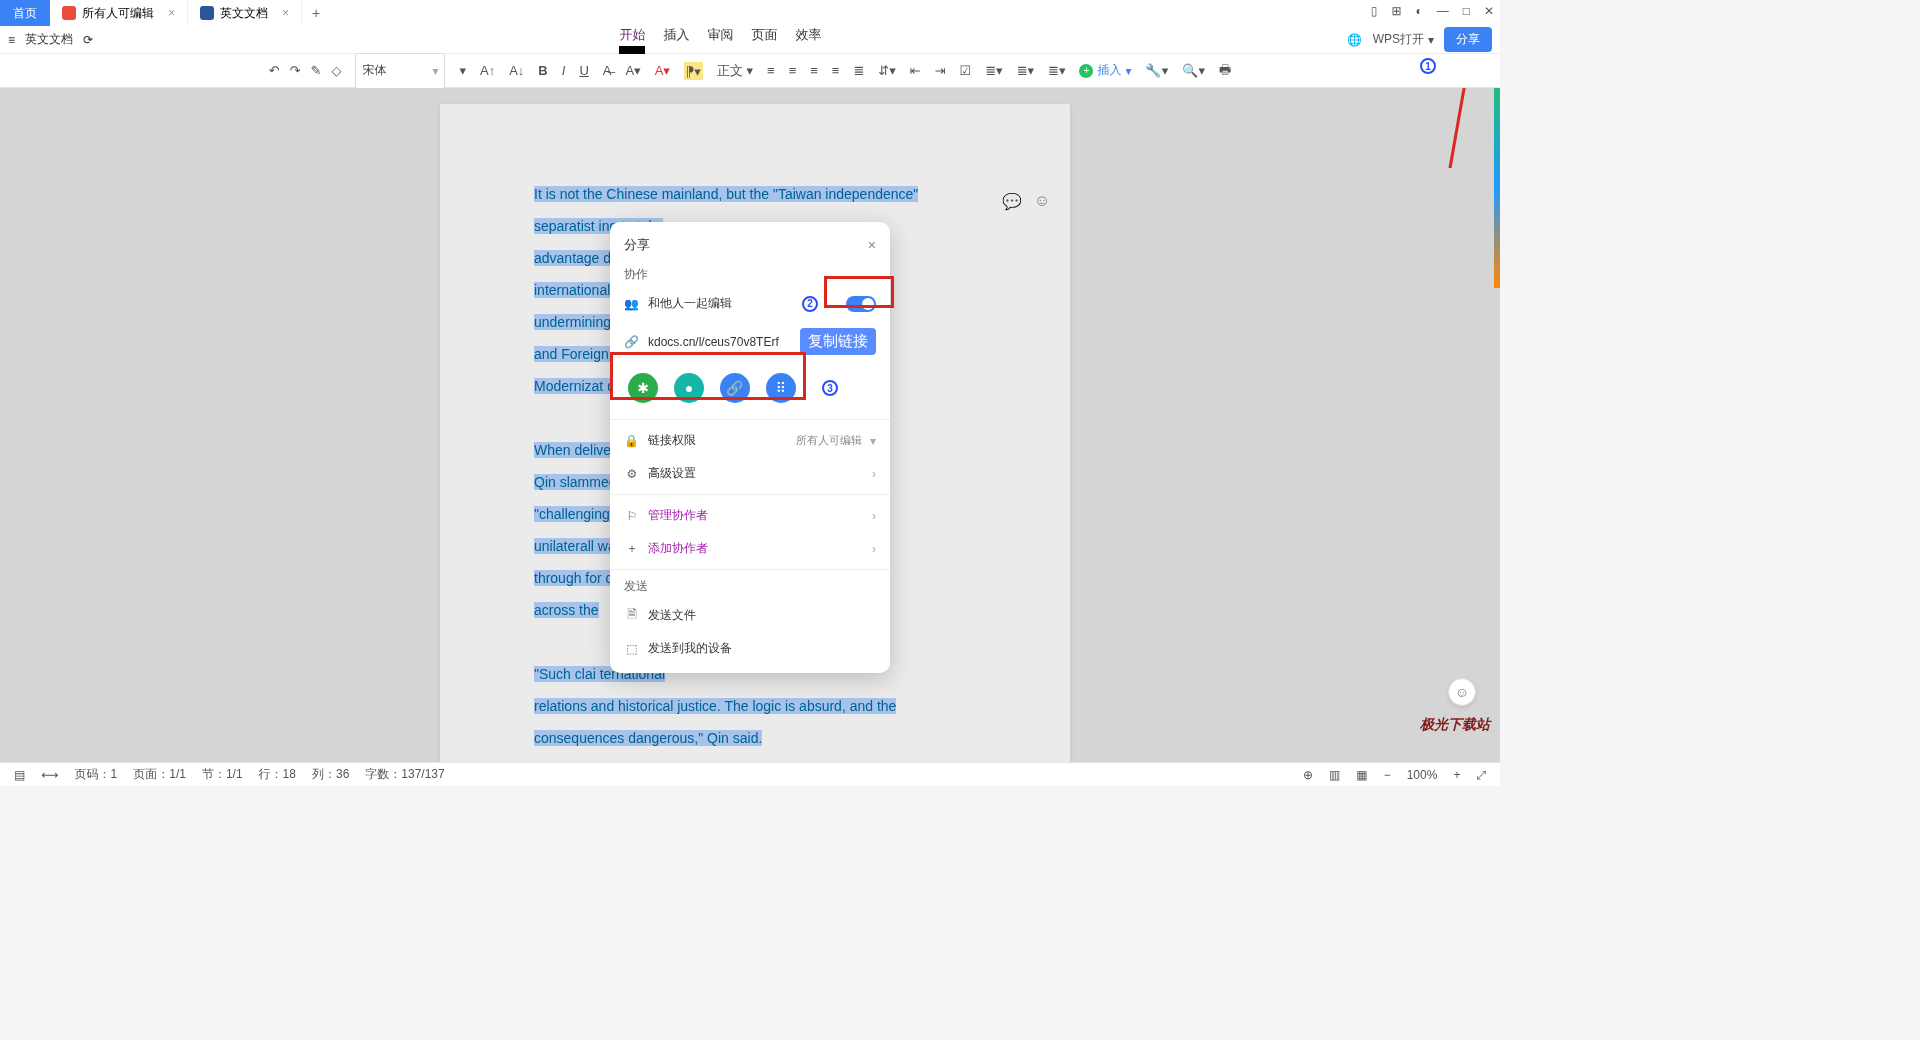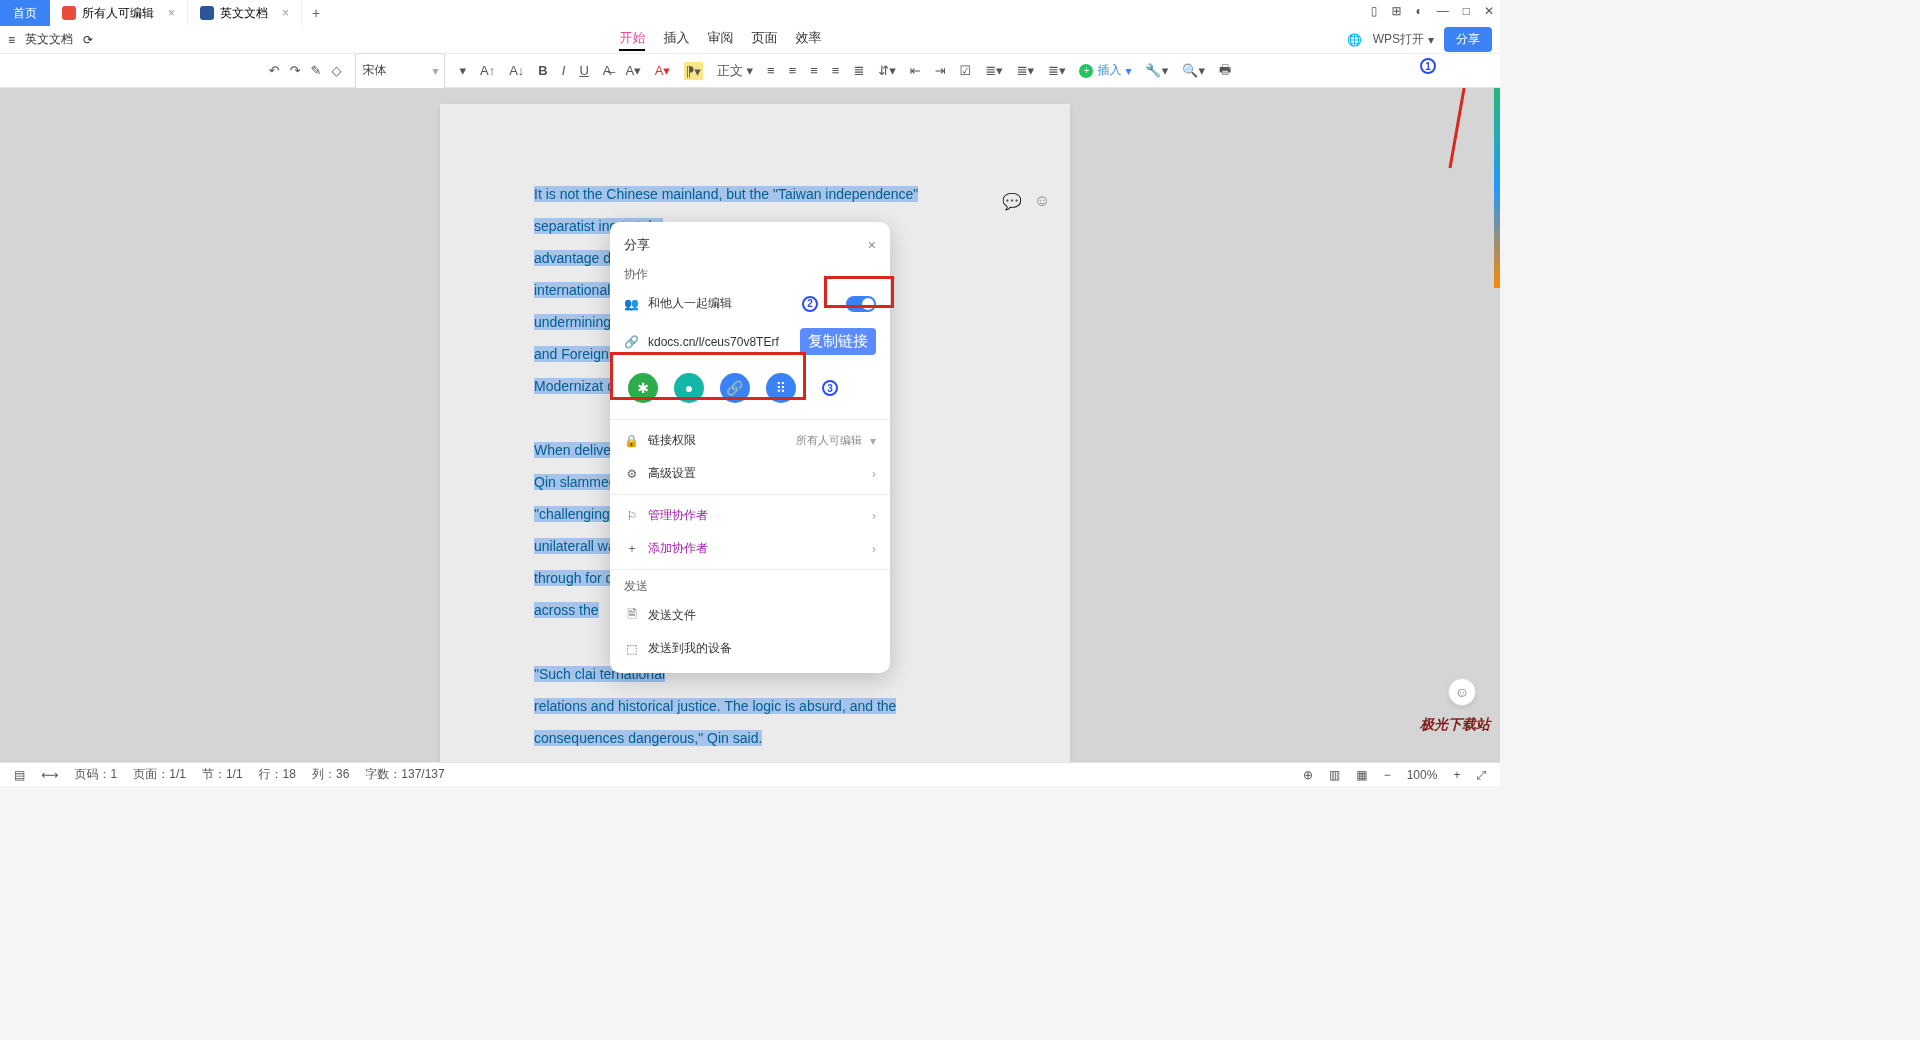--- a/index.html
+++ b/index.html
@@ -12,21 +12,21 @@
 .taddbtn{padding:0 10px;color:#666;font-size:14px}
 .mini-icon{width:14px;height:14px;border-radius:3px}
 .ic-d{background:#e74c3c}
 .ic-w{background:#2b579a}
 .wincontrols{position:absolute;right:6px;top:4px;display:flex;gap:14px;color:#555;font-size:12px;align-items:center}
 .wincontrols span{cursor:pointer}
 .subbar{height:28px;background:#fff;display:flex;align-items:center;padding:0 8px;gap:10px;font-size:12px;color:#333;border-bottom:1px solid #eee}
 .subbar .left{display:flex;align-items:center;gap:10px}
 .subbar .spacer{flex:1}
 .menurow{display:flex;gap:18px;font-size:13px;color:#333}
-.menurow .actv{color:#ec4899;border-bottom:2px solid #000000;padding-bottom:2px}
+.menurow .actv{color:#701a75;border-bottom:8px solid #000000;padding-bottom:2px}
 .sharebtn{background:#3b82f6;color:#fff;padding:4px 12px;border-radius:4px;font-size:12px}
 .wpsopen{color:#555;font-size:12px;display:flex;align-items:center;gap:4px}
 .toolbar{height:34px;background:#fff;display:flex;align-items:center;padding:0 220px 0 220px;gap:14px;color:#444;border-bottom:1px solid #e5e5e5;font-size:13px;position:relative;justify-content:center}
 .toolbar .grp{display:flex;align-items:center;gap:10px}
 .fontsel{border:1px solid #ddd;height:22px;width:90px;display:flex;align-items:center;padding:17px 6px;font-size:12px;background:#fff}
 .tbtn{color:#555;cursor:pointer}
 .ins{color:#3b82f6;display:flex;align-items:center;gap:4px;font-size:12px}
 .ins .dot{width:14px;height:14px;border-radius:50%;background:#22c55e;color:#fff;display:flex;align-items:center;justify-content:center;font-size:10px}
 .badge-num{position:absolute;right:64px;top:4px;width:16px;height:16px;border:2px solid #2b4cff;border-radius:50%;color:#2b4cff;font-size:10px;font-weight:bold;display:flex;align-items:center;justify-content:center;background:#fff}
 .workspace{position:relative;height:calc(100% - 26px - 28px - 34px - 24px);background:#e8e8e8;overflow:hidden}

